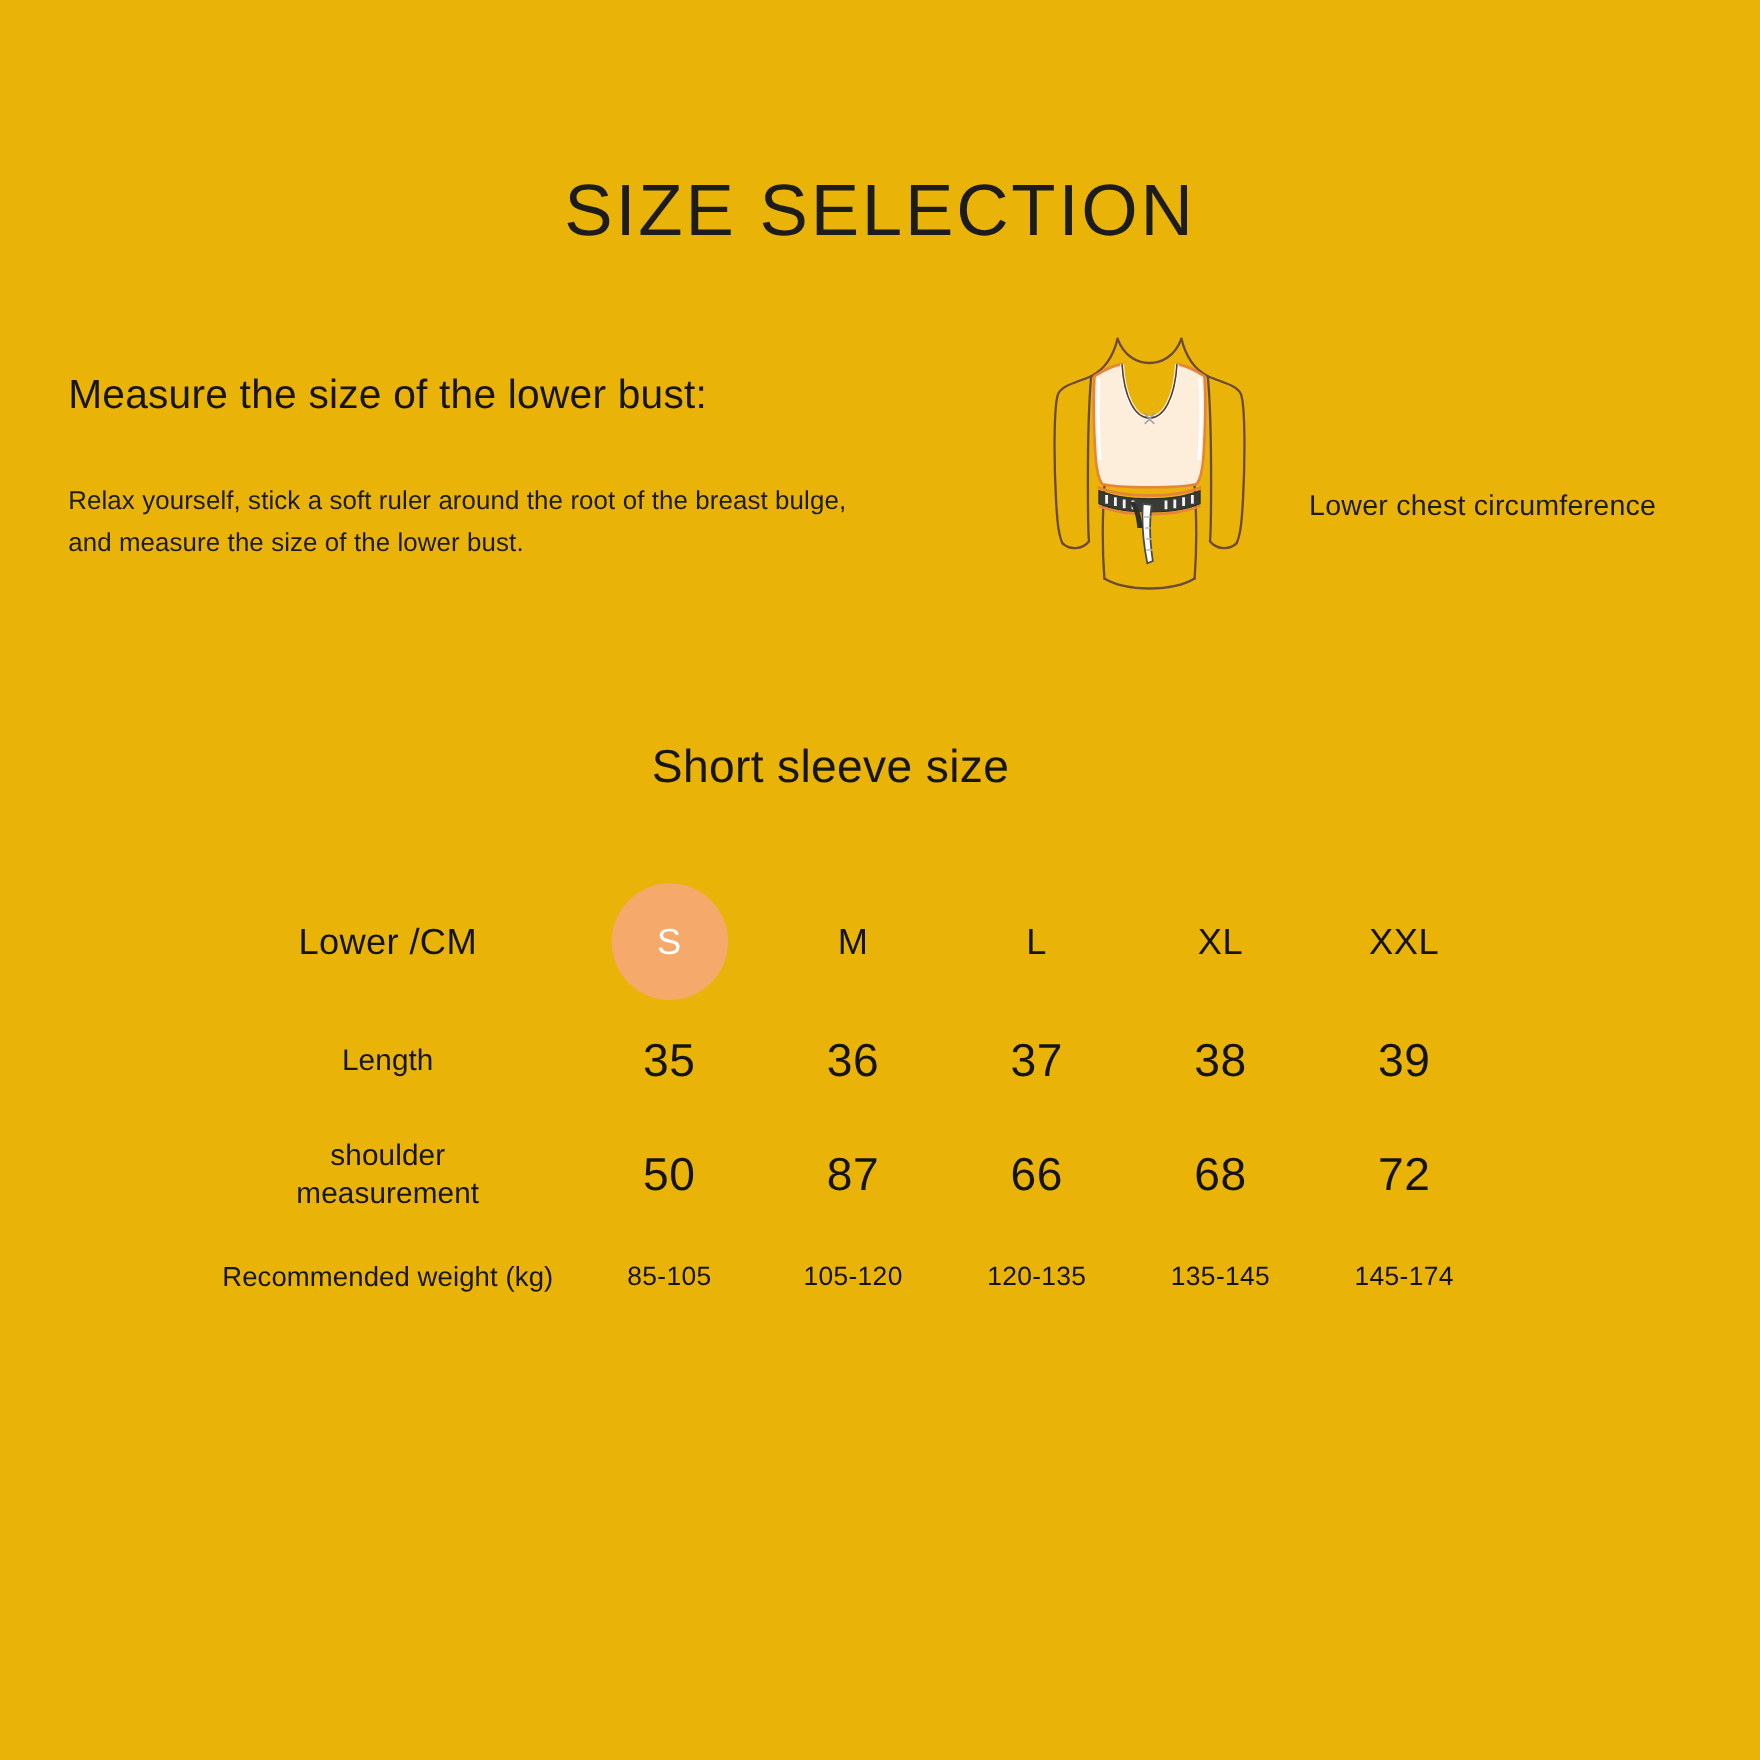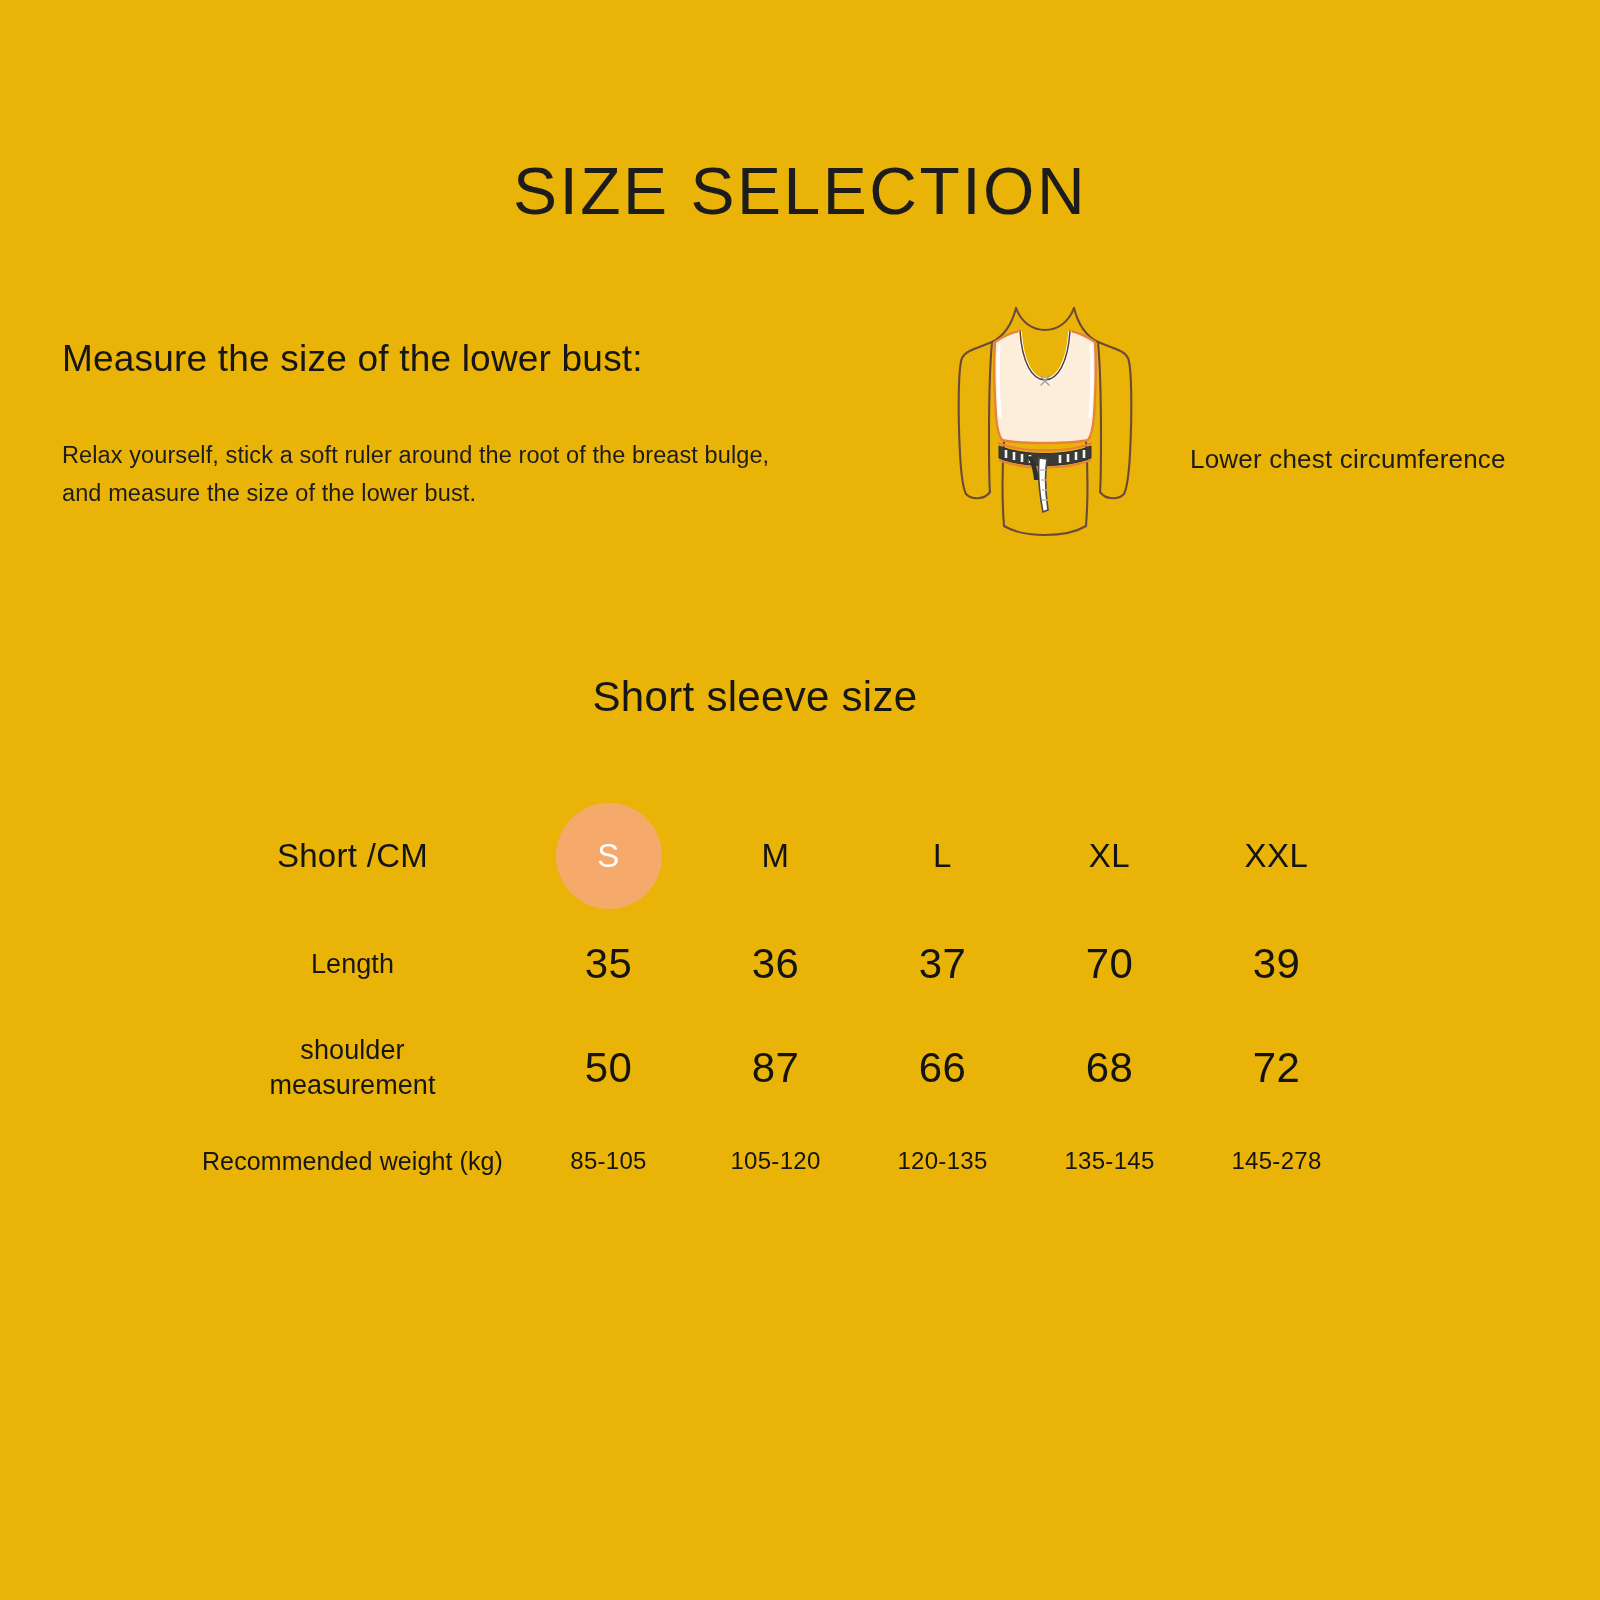--- a/index.html
+++ b/index.html
@@ -279,21 +279,21 @@
         <col class="c-data">
           <col class="c-data">
           <col class="c-data">
           <col class="c-data">
           <col class="c-data">
       </colgroup>
       <thead>
         <tr class="hdr-row">
           <th>
             <div class="hdr-cellinner">
-              <span class="hdr-label">Short /CM</span>
+              <span class="hdr-label">Lower /CM</span>
             </div>
           </th>
           <th>
             <div class="hdr-cellinner">
               <span class="chip">S</span>
             </div>
           </th>
           <th>
             <div class="hdr-cellinner">
               <span class="hdr-size">M</span>
@@ -318,21 +318,21 @@
       </thead>
       <tbody>
 
         <tr class="r-length">
           <td>
             <span class="row-label">Length</span>
           </td>
           <td class="data-cell">35</td>
           <td class="data-cell">36</td>
           <td class="data-cell">37</td>
-          <td class="data-cell">70</td>
+          <td class="data-cell">38</td>
           <td class="data-cell">39</td>
         </tr>
 
 
         <tr class="r-shoulder">
           <td>
             <span class="row-label">
               <span class="sub">shoulder</span>
               <span class="sub">measurement</span>
             </span>
@@ -345,19 +345,19 @@
         </tr>
 
         <tr class="r-weight">
           <td>
             <span class="weight-label">Recommended weight (kg)</span>
           </td>
           <td class="weight-cell">85-105</td>
           <td class="weight-cell">105-120</td>
           <td class="weight-cell">120-135</td>
           <td class="weight-cell">135-145</td>
-          <td class="weight-cell">145-278</td>
+          <td class="weight-cell">145-174</td>
         </tr>
       </tbody>
     </table>
   </div>
 
 </div>
 
 </body></html>

